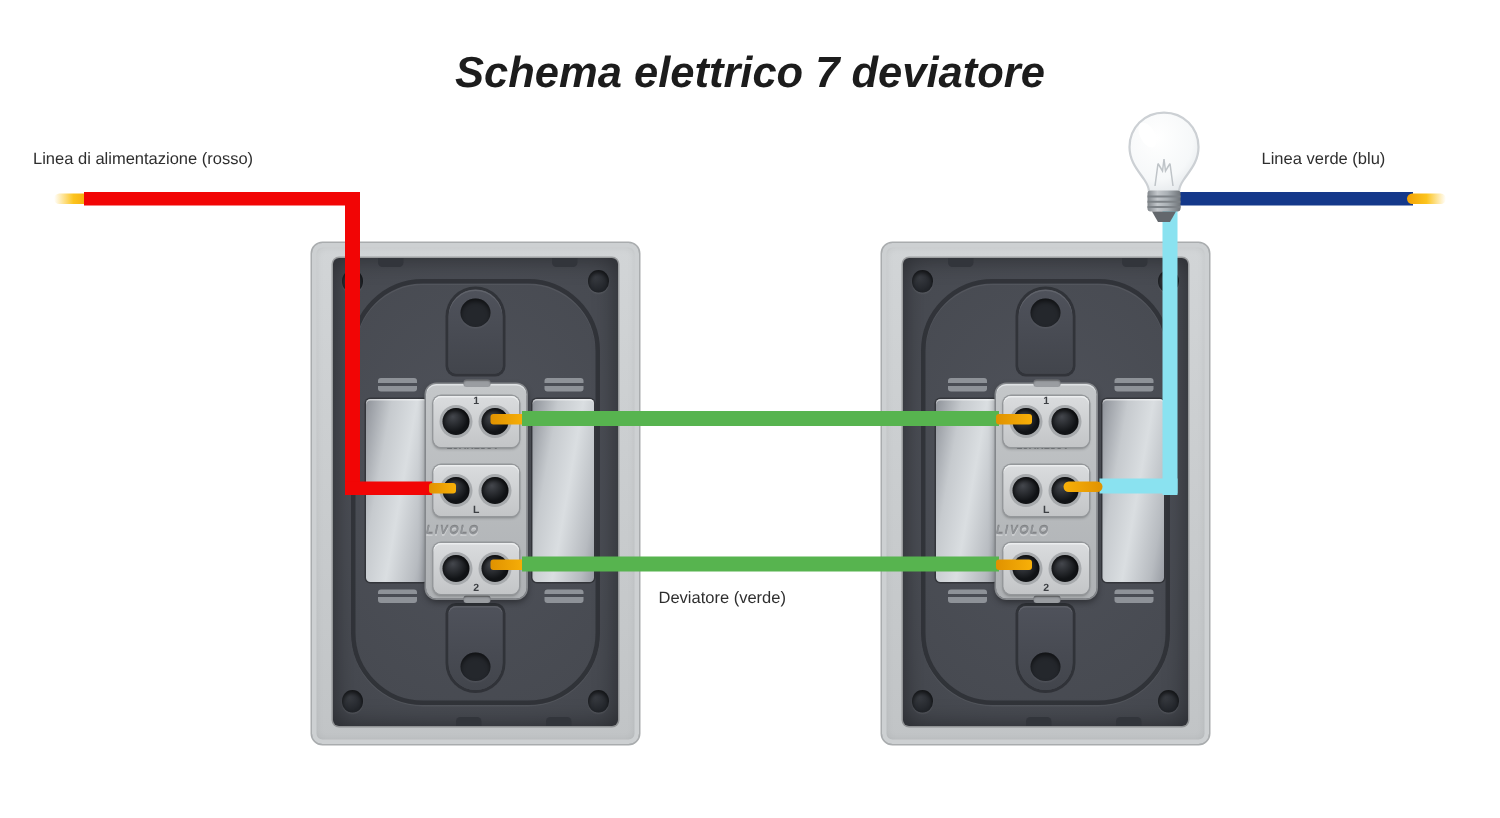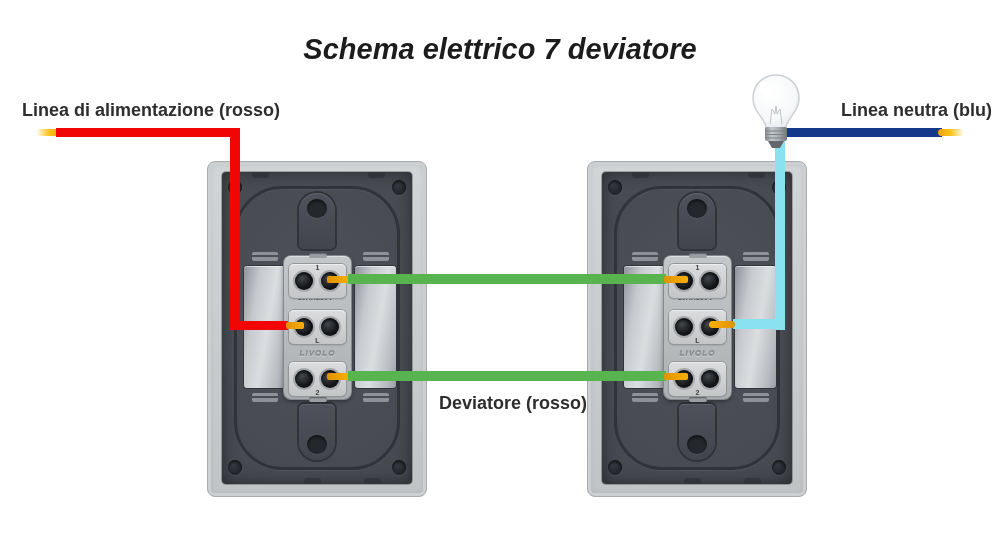--- a/index.html
+++ b/index.html
@@ -2,21 +2,21 @@
 <html><head>
 <meta charset="utf-8">
 <style>
   html,body{margin:0;padding:0;background:#fff;}
   #stage{position:relative;width:1000px;height:545px;background:#ffffff;overflow:hidden;
          font-family:"Liberation Sans", sans-serif;}
 
   
   .title{position:absolute;left:0;right:0;top:33px;text-align:center;
          font-size:29px;font-weight:bold;font-style:italic;color:#1c1c1c;}
-  .lbl{position:absolute;font-size:18px;color:#2e2e2e;white-space:nowrap;font-weight:bold;}
+  .lbl{position:absolute;font-size:11px;color:#2e2e2e;white-space:nowrap;}
   .lbl-supply{left:22px;top:100px;}
   .lbl-neutral{left:841px;top:100px;}
   .lbl-traveler{left:439px;top:393px;}
 
   
   .plate{position:absolute;top:161px;left:207px;width:218px;height:334px;z-index:1;
          background:linear-gradient(180deg,#d2d5d7,#c1c4c6);
          border:1px solid #a9acae;border-radius:8px;
          box-shadow:inset 0 0 0 3px #cdd0d2, inset 0 0 7px rgba(0,0,0,.18);}
   .plate-right{left:587px;}
@@ -51,21 +51,21 @@
 
   
   .mech{position:absolute;left:62px;top:84px;width:67px;height:143px;border-radius:7px;z-index:2;
         background:linear-gradient(180deg,#c4c7c9,#aeb1b4);
         box-shadow:0 0 0 1px #84878b, 0 2px 5px rgba(0,0,0,.45), inset 0 1px 0 #dee1e3;}
   .mech-notch{position:absolute;left:50%;transform:translateX(-50%);width:18px;height:5px;border-radius:2px;
         background:#9a9da1;box-shadow:inset 0 1px 1px rgba(0,0,0,.35);}
   .mn-t{top:-3px}.mn-b{bottom:-3px}
   .rating{position:absolute;top:38px;left:0;right:0;text-align:center;
           font-size:7px;font-weight:bold;color:#5a5d61;letter-spacing:.2px;}
-  .brand{position:absolute;top:93px;left:0;right:0;text-align:center;
+  .brand{position:absolute;top:93px;left:0;right:0;text-align:left;
          font-size:8px;font-weight:bold;font-style:italic;color:#8f9296;letter-spacing:1px;
          text-shadow:0 1px 0 rgba(255,255,255,.3), 0 -1px 0 rgba(0,0,0,.3);}
   .tblock{position:absolute;left:5px;width:57px;height:34px;border-radius:5px;
           background:linear-gradient(180deg,#dadcde,#c3c5c7);
           box-shadow:0 0 0 1px #94979a, inset 0 1px 0 #eceeef, 0 1px 2px rgba(0,0,0,.3);}
   .tb-1{top:8px}.tb-2{top:54px}.tb-3{top:106px}
   .hole{position:absolute;top:8px;width:18px;height:18px;border-radius:50%;
         background:radial-gradient(circle at 38% 32%, #45484e, #121417 62%);
         box-shadow:0 0 0 2px #a7aaad, inset 0 2px 3px rgba(0,0,0,.7);}
   .h-l{left:6px}.h-r{left:32px}
@@ -190,22 +190,22 @@
     </defs>
     <path d="M31 3 C44 3 54 13 54 26 C54 36 48 42 44 48 C42 51 41 53 41 56 L21 56 C21 53 20 51 18 48 C14 42 8 36 8 26 C8 13 18 3 31 3 Z" fill="url(#gGlass)" stroke="#ccd0d4" stroke-width="1.5"></path>
     <path d="M25 52 L27 37 M37 52 L35 37 M27 37 L30 42 L31 34 L32 42 L35 37" fill="none" stroke="#bfc4c8" stroke-width="1"></path>
     <ellipse cx="20" cy="18" rx="5" ry="9" transform="rotate(-28 20 18)" fill="#ffffff" opacity="0.85"></ellipse>
     <rect x="20" y="55" width="22" height="14" rx="2" fill="url(#gBase)"></rect>
     <path d="M20 59 H42 M20 62.5 H42 M20 66 H42" stroke="#7d8287" stroke-width="1.2"></path>
     <path d="M23 69 L39 69 L35 76 L27 76 Z" fill="#63676c"></path>
   </svg>
 
   <div class="lbl lbl-supply">Linea di alimentazione (rosso)</div>
-  <div class="lbl lbl-neutral">Linea neutra (blu)</div>
-  <div class="lbl lbl-traveler">Deviatore (rosso)</div>
+  <div class="lbl lbl-neutral">Linea verde (blu)</div>
+  <div class="lbl lbl-traveler">Deviatore (verde)</div>
 
 <div class="plate plate-right">
     <div class="panel">
       <div class="edge-notch en-tl"></div>
       <div class="edge-notch en-tr"></div>
       <div class="edge-notch en-bl"></div>
       <div class="edge-notch en-br"></div>
       <div class="groove"></div>
       <div class="screw s-tl"></div>
       <div class="screw s-tr"></div>

